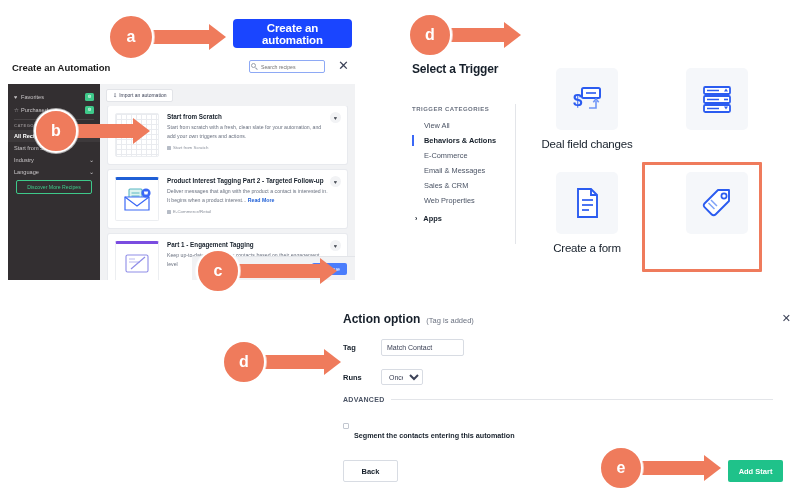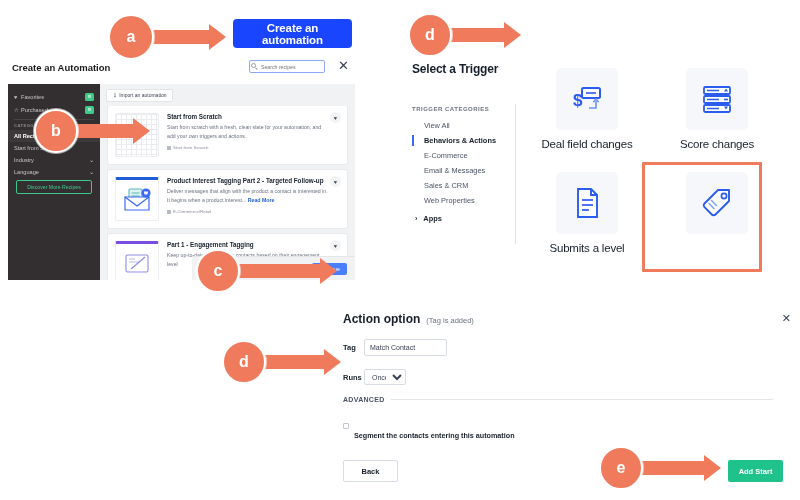--- a/index.html
+++ b/index.html
@@ -248,21 +248,21 @@
 
   
   #action-panel{ position:absolute; left:343px; top:312px; width:430px; }
   #action-head{ display:flex; align-items:baseline; gap:6px; }
   #action-title{ font-size:12px; font-weight:700; color:#17202b; }
   #action-sub{ font-size:7.5px; color:#6b7280; }
   #action-close{
     position:absolute; right:-18px; top:0;
     font-size:11px; color:#3c4257; cursor:pointer; font-weight:300;
   }
-  .form-row{ display:flex; align-items:center; gap:1px; margin-top:13px; }
+  .form-row{ display:flex; align-items:center; gap:18px; margin-top:13px; }
   .form-label{ font-size:7.5px; font-weight:700; color:#17202b; width:20px; }
   #tag-input{
     width:83px; height:17px; border:1px solid #d8dce3; border-radius:2px;
     font-size:7px; color:#3c4257; padding:0 5px;
     font-family:"Liberation Sans", sans-serif; background:#fff;
   }
   #runs-select{
     width:42px; height:16px; border:1px solid #d8dce3; border-radius:2px;
     font-size:7px; color:#3c4257; padding:0 3px; background:#fff;
     font-family:"Liberation Sans", sans-serif;
@@ -504,34 +504,33 @@
           <rect x="4" y="12" width="26" height="7" rx="1.2" fill="#fff" stroke="#2b5cf0" stroke-width="1.8"></rect>
           <rect x="4" y="21" width="26" height="7" rx="1.2" fill="#fff" stroke="#2b5cf0" stroke-width="1.8"></rect>
           <line x1="7" y1="6.5" x2="19" y2="6.5" stroke="#2b5cf0" stroke-width="1.5"></line>
           <line x1="7" y1="15.5" x2="19" y2="15.5" stroke="#2b5cf0" stroke-width="1.5"></line>
           <line x1="7" y1="24.5" x2="19" y2="24.5" stroke="#2b5cf0" stroke-width="1.5"></line>
           <path d="M24 7.6 L26 4.6 L28 7.6 Z" fill="#2b5cf0"></path>
           <line x1="24" y1="15.5" x2="28" y2="15.5" stroke="#2b5cf0" stroke-width="1.6"></line>
           <path d="M24 22.4 L26 25.4 L28 22.4 Z" fill="#2b5cf0"></path>
         </svg>
       </div>
-      <div class="trigger-label">Score changes</div>
     </div>
 
     <div class="trigger-item" style="left:0px; top:110px; width:110px;">
       <div class="trigger-icon-box">
         <svg width="30" height="32" viewBox="0 0 30 32" aria-hidden="true">
           <path d="M6 2 h13 l6 6 v22 h-19 z" fill="#ffffff" stroke="#2b5cf0" stroke-width="1.9"></path>
           <path d="M19 2 v6 h6" fill="none" stroke="#2b5cf0" stroke-width="1.9"></path>
           <line x1="10" y1="13" x2="21" y2="13" stroke="#2b5cf0" stroke-width="1.7"></line>
           <line x1="10" y1="18" x2="21" y2="18" stroke="#2b5cf0" stroke-width="1.7"></line>
           <line x1="10" y1="23" x2="17" y2="23" stroke="#2b5cf0" stroke-width="1.7"></line>
         </svg>
       </div>
-      <div class="trigger-label">Submits a level</div>
+      <div class="trigger-label">Create a form</div>
     </div>
 
     <div class="trigger-item" style="left:110px; top:110px; width:150px;">
       <div class="trigger-icon-box">
         <svg width="34" height="32" viewBox="0 0 34 32" aria-hidden="true">
           <path d="M18 3 h11 v11 l-13.5 13.5 a2.6 2.6 0 0 1 -3.7 0 l-7.3 -7.3 a2.6 2.6 0 0 1 0 -3.7 z" fill="#ffffff" stroke="#2b5cf0" stroke-width="1.9" stroke-linejoin="round"></path>
           <circle cx="24" cy="9" r="2.6" fill="none" stroke="#2b5cf0" stroke-width="1.7"></circle>
           <line x1="11" y1="13" x2="17" y2="19" stroke="#7fa2f7" stroke-width="1.5"></line>
           <line x1="8.5" y1="16" x2="14.5" y2="22" stroke="#7fa2f7" stroke-width="1.5"></line>
         </svg>

